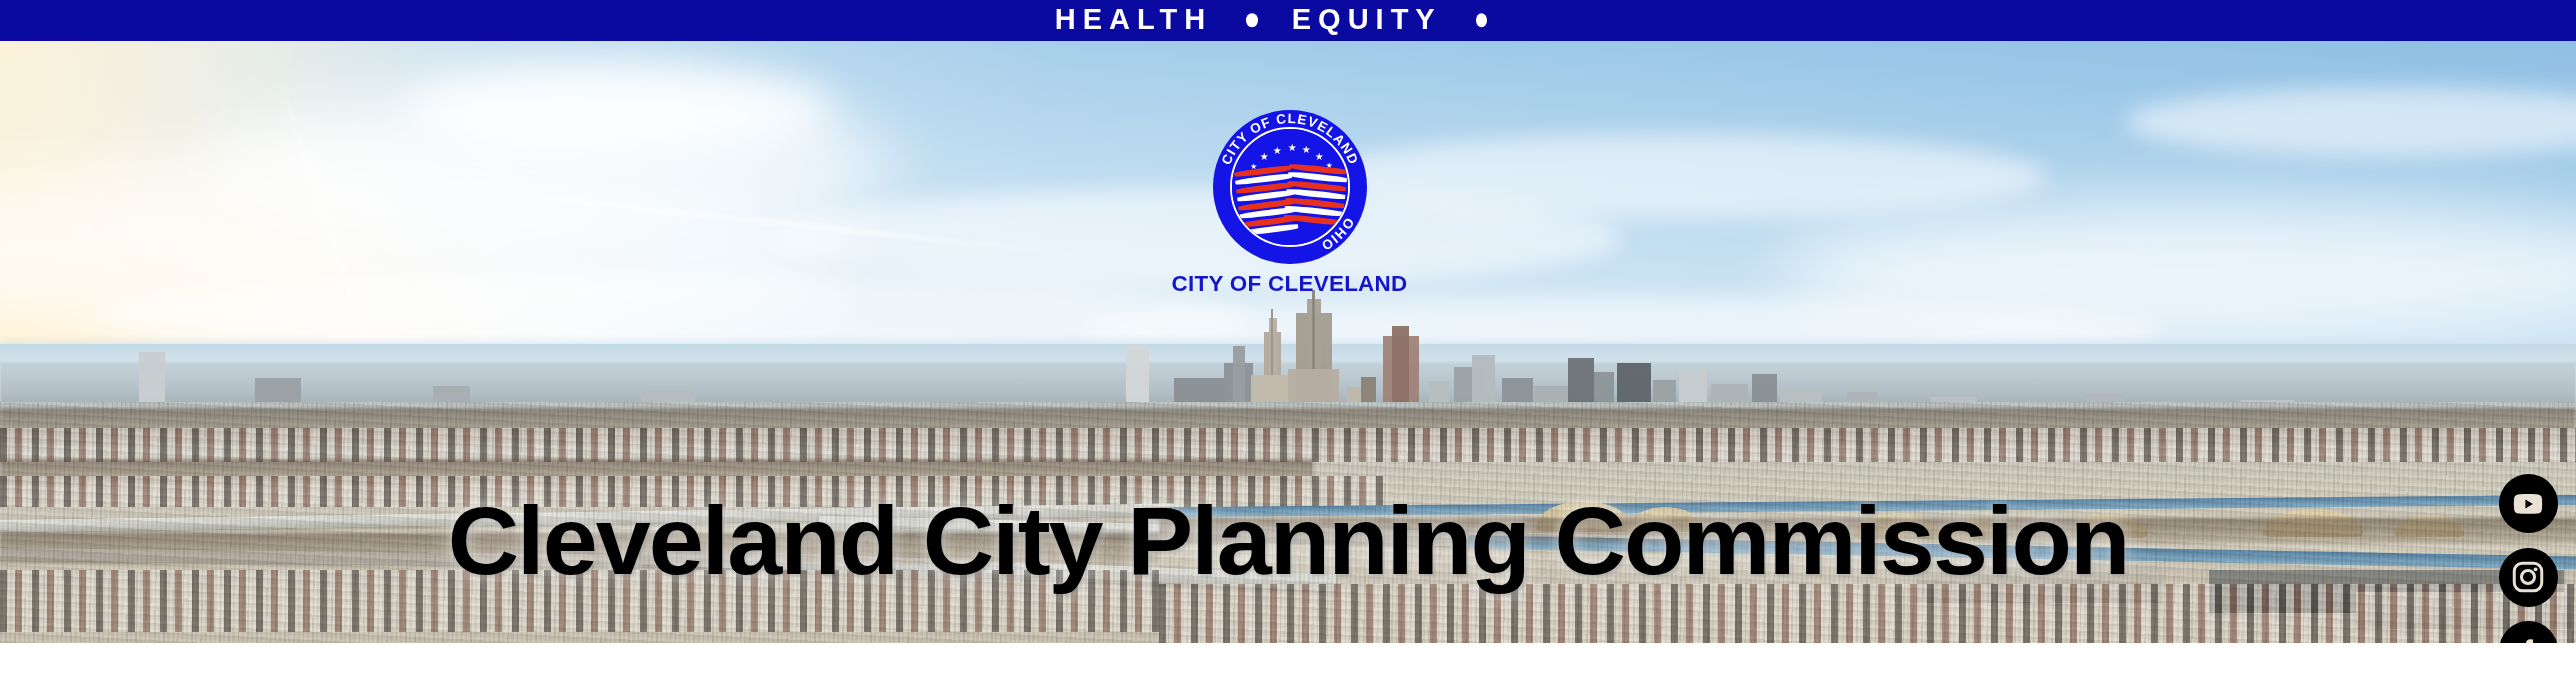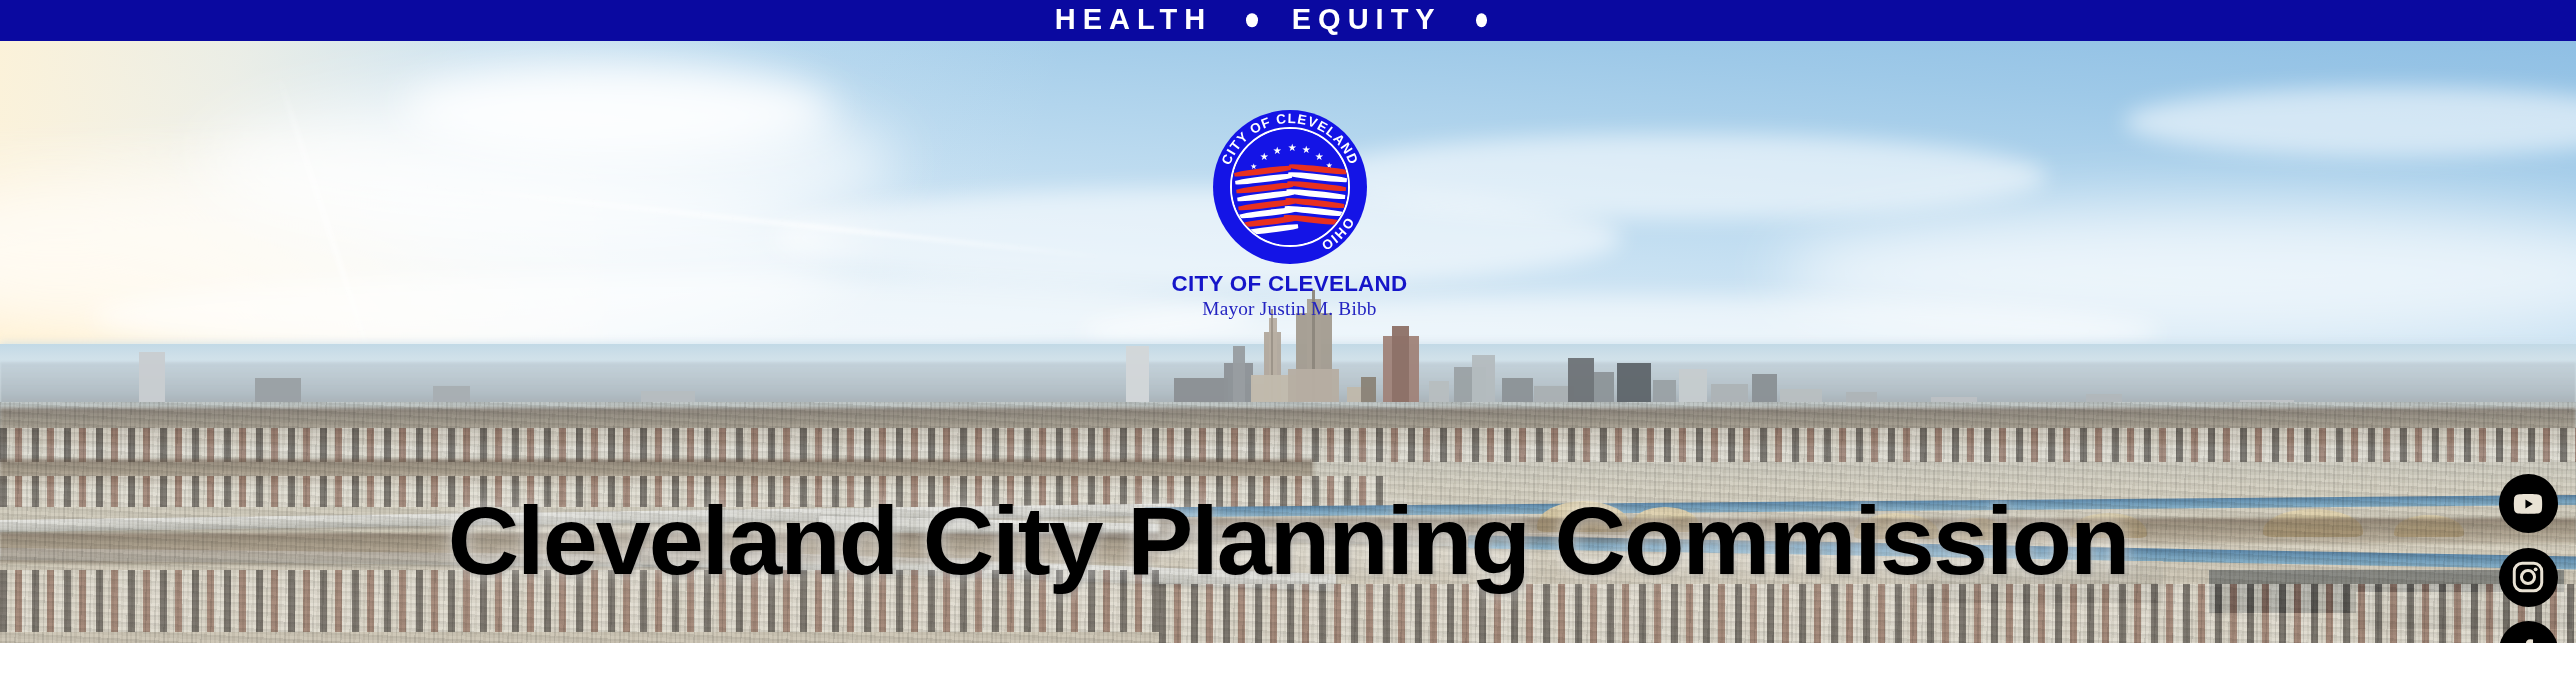--- a/index.html
+++ b/index.html
@@ -463,21 +463,20 @@
             <div class="barw" style="top:30px;"></div>
             <div class="bar" style="top:39px;"></div>
             <div class="barw" style="top:47px;"></div>
             <div class="bar" style="top:56px;"></div>
           </div>
         </div>
       </div>
     </div>
 
     <div id="city-of-cleveland">CITY OF CLEVELAND</div>
-    <div id="mayor-line">Mayor Justin M. Bibb</div>
   </div>
 
   <div id="main-title">Cleveland City Planning Commission</div>
 
   <div id="social-rail">
 
     <a class="social-btn" href="#">
       <span>
         <svg width="34" height="34" viewBox="0 0 24 24">
           <path fill="#e9e2d4" d="M21.6 7.2a2.5 2.5 0 0 0-1.76-1.77C18.25 5 12 5 12 5s-6.25 0-7.84.43A2.5 2.5 0 0 0 2.4 7.2C2 8.8 2 12 2 12s0 3.2.4 4.8a2.5 2.5 0 0 0 1.76 1.77C5.75 19 12 19 12 19s6.25 0 7.84-.43a2.5 2.5 0 0 0 1.76-1.77C22 15.2 22 12 22 12s0-3.2-.4-4.8z"></path>

